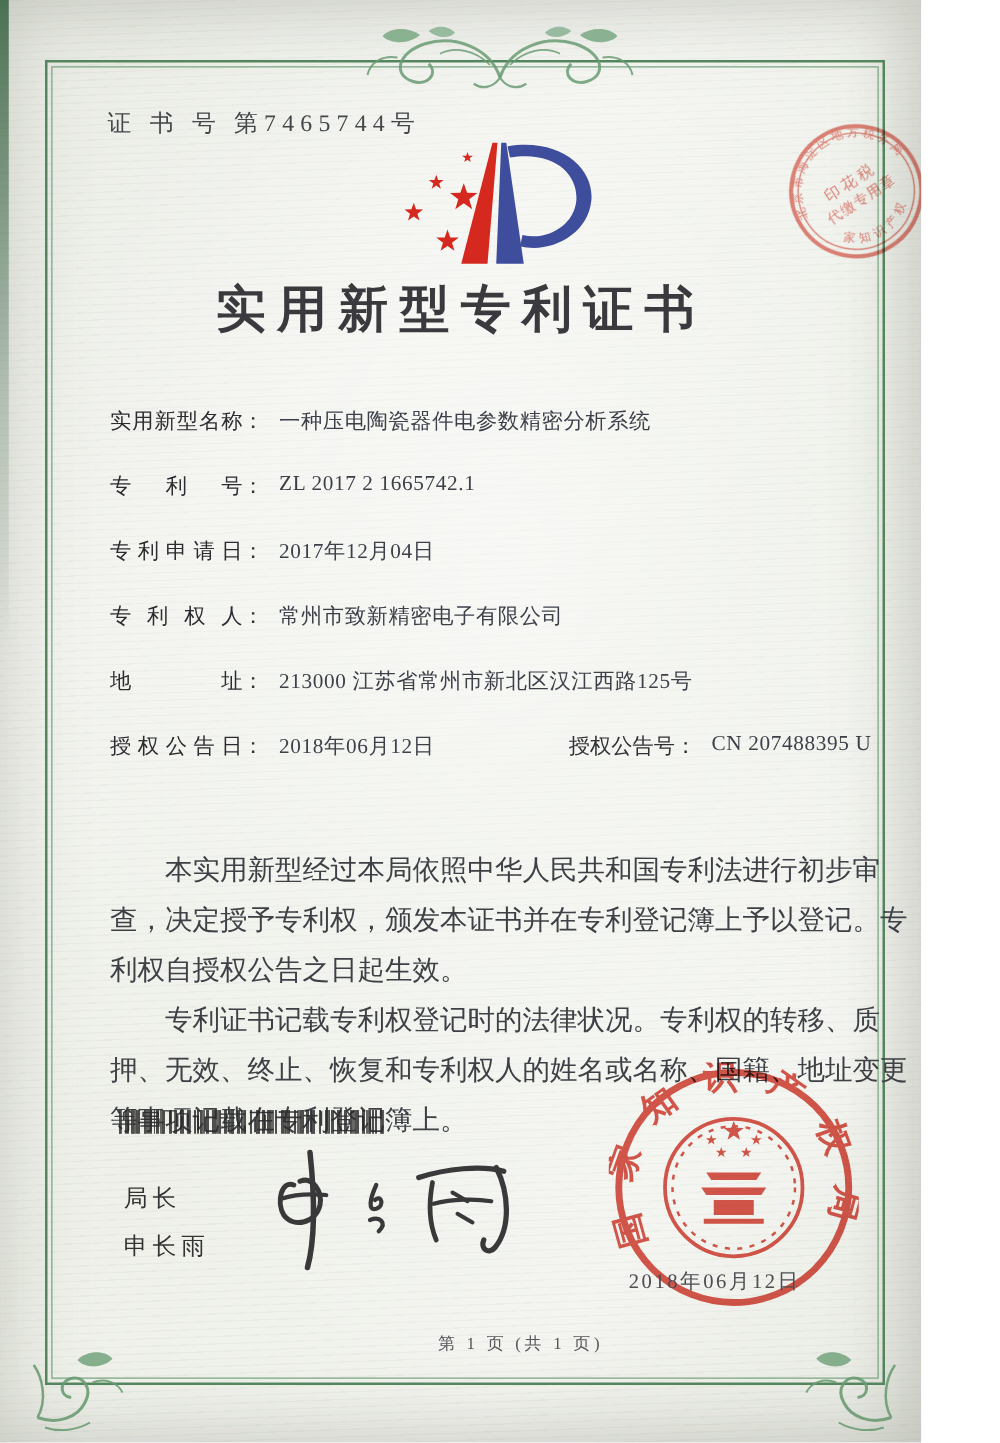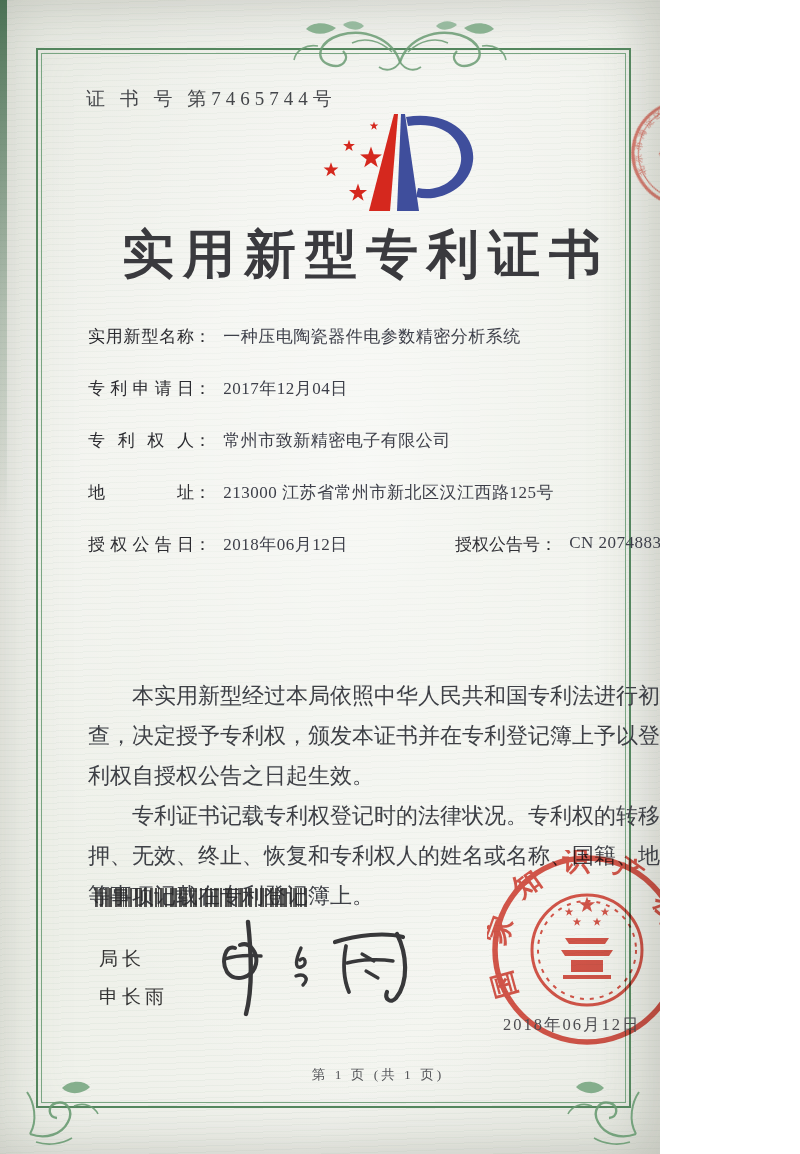--- a/index.html
+++ b/index.html
@@ -1,32 +1,32 @@
 <!DOCTYPE html>
 <html><head>
 <meta charset="utf-8">
 <style>
   html,body{margin:0;padding:0;}
   body{width:800px;height:1154px;font-family:"Liberation Serif","DejaVu Serif",serif;}
   .page{
-    position:relative;width:660px;height:1154px;overflow:hidden;
+    position:relative;width:737px;height:1154px;overflow:hidden;
     background:
       radial-gradient(ellipse at 55% 40%, rgba(255,255,255,.55), rgba(255,255,255,0) 70%),
       repeating-linear-gradient(178deg, rgba(120,160,132,.065) 0 1px, rgba(0,0,0,0) 1px 6px),
       linear-gradient(135deg,#e9ebe4 0%,#f2f3ee 30%,#eef0e9 55%,#f3f4ef 80%,#e8eae3 100%);
     box-shadow:inset 0 0 70px rgba(110,115,100,.28), inset -20px 0 40px rgba(140,140,130,.12);
   }
   .spine{position:absolute;left:0;top:0;width:7px;height:520px;
     background:linear-gradient(180deg, rgba(52,96,64,.85), rgba(52,96,64,.25) 60%, rgba(52,96,64,0));}
   .frame-outer{position:absolute;left:36px;top:48px;right:29px;bottom:46px;border:2px solid #54865e;}
   .frame-inner{position:absolute;inset:3px;border:1px solid #79a582;}
   .cert-no{position:absolute;left:86px;top:86px;font-size:19px;letter-spacing:5px;color:#44464a;}
   .logo{position:absolute;left:318px;top:114px;}
   .title{position:absolute;left:0;top:220px;width:100%;text-align:center;
-    font-size:52px;font-weight:600;color:#3a3a3e;letter-spacing:9px;padding-left:36px;}
+    font-size:40px;font-weight:600;color:#3a3a3e;letter-spacing:9px;}
   .fields{position:absolute;left:88px;top:325px;width:645px;font-size:17px;color:#2f2f34;}
   .frow{margin-bottom:25px;height:27px;white-space:nowrap;}
   .flabel{display:inline-block;width:106px;text-align:justify;text-align-last:justify;vertical-align:top;color:#2b2b30;}
   .fcolon{display:inline-block;vertical-align:top;}
   .fvalue{display:inline-block;margin-left:8px;vertical-align:top;color:#3d3f49;letter-spacing:.5px;}
   .grant-right{position:absolute;left:367px;top:0;}
   .paragraphs{position:absolute;left:88px;top:676px;width:642px;font-size:22px;
     line-height:1.82;color:#3e4046;}
   .paragraphs p{margin:0;text-indent:2em;}
   .barcode{position:absolute;left:95px;top:888px;width:212px;height:19px;opacity:.82;
@@ -132,20 +132,24 @@
   </svg>
 
   <div class="title">实用新型专利证书</div>
 
   <div class="fields">
     <div class="frow">
       <span class="flabel">实用新型名称</span><span class="fcolon">：</span>
       <span class="fvalue">一种压电陶瓷器件电参数精密分析系统</span>
     </div>
     <div class="frow">
+      <span class="flabel">专利号</span><span class="fcolon">：</span>
+      <span class="fvalue">ZL 2017 2 1665742.1</span>
+    </div>
+    <div class="frow">
       <span class="flabel">专利申请日</span><span class="fcolon">：</span>
       <span class="fvalue">2017年12月04日</span>
     </div>
     <div class="frow">
       <span class="flabel">专利权人</span><span class="fcolon">：</span>
       <span class="fvalue">常州市致新精密电子有限公司</span>
     </div>
     <div class="frow">
       <span class="flabel">地址</span><span class="fcolon">：</span>
       <span class="fvalue">213000 江苏省常州市新北区汉江西路125号</span>

